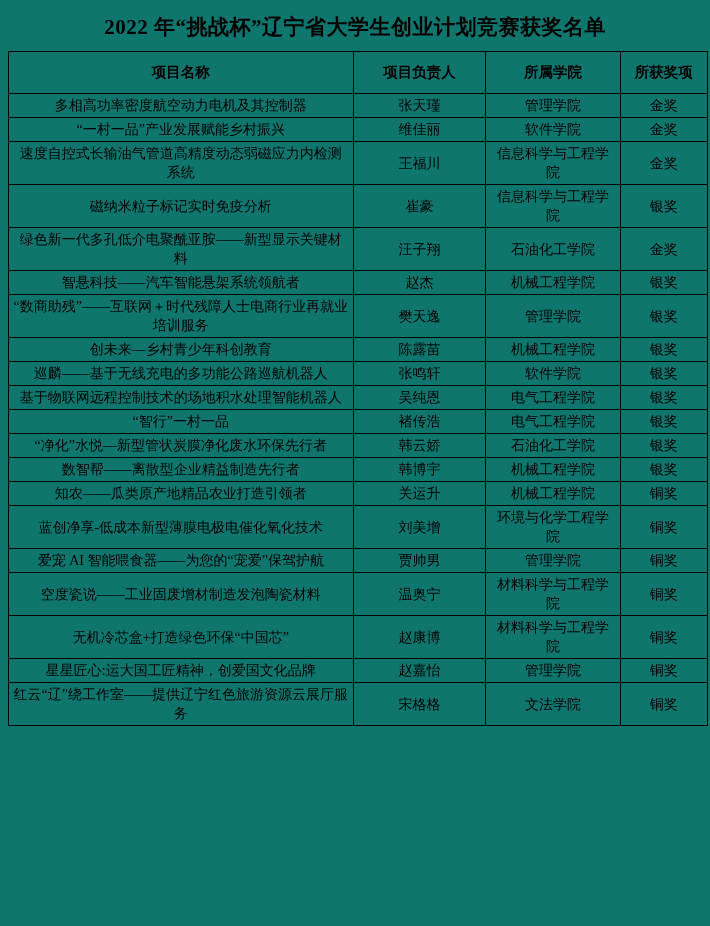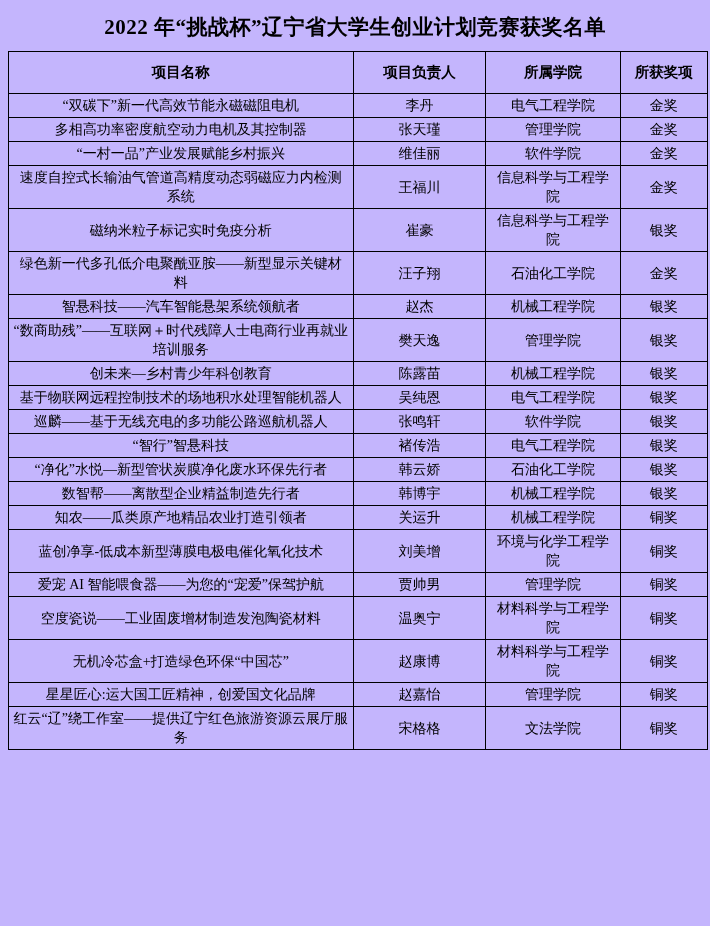--- a/index.html
+++ b/index.html
@@ -5,21 +5,21 @@
   html, body {
     margin: 0;
     padding: 0;
     background: #ffffff;
     font-family: "Liberation Serif", "DejaVu Serif", serif;
     color: #000000;
   }
   .page {
     width: 710px;
     height: 926px;
-    background: #c4b5fd;
+    background: #0f766e;
     box-sizing: border-box;
     padding: 12px 8px 23px 8px;
     overflow: hidden;
   }
   .doc-title {
     margin: 2px 0 10px 0;
     text-align: center;
     font-size: 21px;
     font-weight: bold;
     letter-spacing: 0.5px;
@@ -72,26 +72,20 @@
     <thead>
       <tr>
         <th>项目名称</th>
         <th>项目负责人</th>
         <th>所属学院</th>
         <th>所获奖项</th>
       </tr>
     </thead>
     <tbody>
         <tr>
-          <td>“双碳下”新一代高效节能永磁磁阻电机</td>
-          <td>李丹</td>
-          <td>电气工程学院</td>
-          <td>金奖</td>
-        </tr>
-        <tr>
           <td>多相高功率密度航空动力电机及其控制器</td>
           <td>张天瑾</td>
           <td>管理学院</td>
           <td>金奖</td>
         </tr>
         <tr>
           <td>“一村一品”产业发展赋能乡村振兴</td>
           <td>维佳丽</td>
           <td>软件学院</td>
           <td>金奖</td>
@@ -126,33 +120,33 @@
           <td>管理学院</td>
           <td>银奖</td>
         </tr>
         <tr>
           <td>创未来—乡村青少年科创教育</td>
           <td>陈露苗</td>
           <td>机械工程学院</td>
           <td>银奖</td>
         </tr>
         <tr>
+          <td>巡麟——基于无线充电的多功能公路巡航机器人</td>
+          <td>张鸣轩</td>
+          <td>软件学院</td>
+          <td>银奖</td>
+        </tr>
+        <tr>
           <td>基于物联网远程控制技术的场地积水处理智能机器人</td>
           <td>吴纯恩</td>
           <td>电气工程学院</td>
           <td>银奖</td>
         </tr>
         <tr>
-          <td>巡麟——基于无线充电的多功能公路巡航机器人</td>
-          <td>张鸣轩</td>
-          <td>软件学院</td>
-          <td>银奖</td>
-        </tr>
-        <tr>
-          <td>“智行”智悬科技</td>
+          <td>“智行”一村一品</td>
           <td>褚传浩</td>
           <td>电气工程学院</td>
           <td>银奖</td>
         </tr>
         <tr>
           <td>“净化”水悦—新型管状炭膜净化废水环保先行者</td>
           <td>韩云娇</td>
           <td>石油化工学院</td>
           <td>银奖</td>
         </tr>

